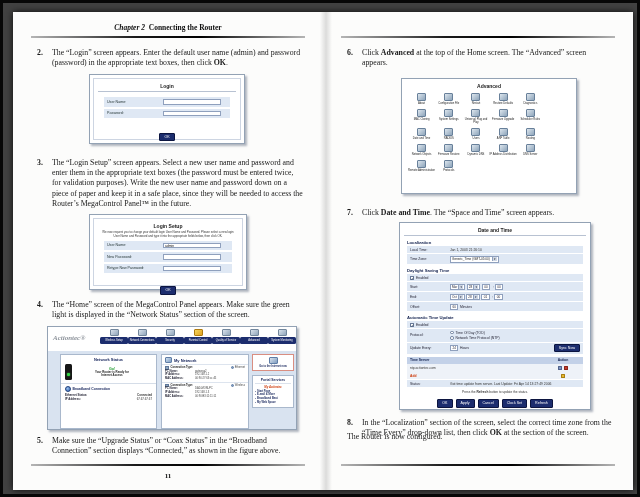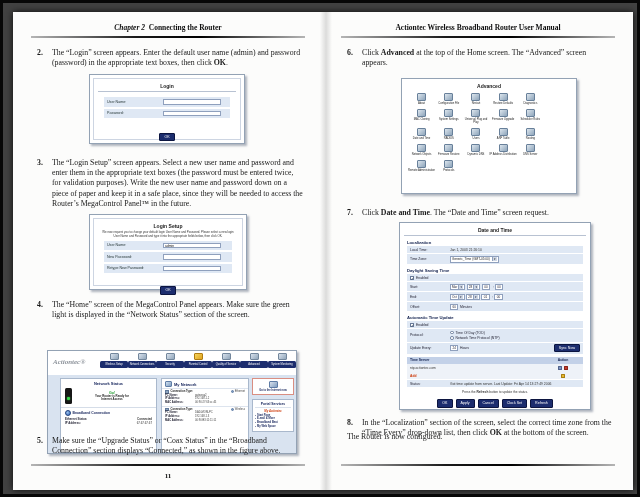--- a/index.html
+++ b/index.html
@@ -181,21 +181,21 @@
           <span class="navy-btn">OK</span>
         </div>
       </div>
     </div>
 
     <div class="step" style="top:288px;">
       <span class="step-num">4.</span>
       <span class="step-body">The “Home” screen of the MegaControl Panel appears. Make sure the green light is displayed in the “Network Status” section of the screen.</span>
     </div>
 
-    <div class="fig" style="top:314px; left:34px; width:250px; height:104px;margin-top:24px;">
+    <div class="fig" style="top:314px; left:34px; width:250px; height:104px;">
       <div class="hs-top">
         <div class="hs-logo">Actiontec®</div>
         <div class="hs-nav">
           <div class="hs-nav-item">
                 <div class="hs-ico"></div>
                 <div class="hs-nav-label">Wireless Setup</div>
               </div>
           <div class="hs-nav-item">
                 <div class="hs-ico"></div>
                 <div class="hs-nav-label">Network Connections</div>
@@ -321,21 +321,20 @@
     <div class="step" style="top:424px;">
       <span class="step-num">5.</span>
       <span class="step-body">Make sure the “Upgrade Status” or “Coax Status” in the “Broadband Connection” section displays “Connected,” as shown in the figure above.</span>
     </div>
 
     <div class="rule bottom"></div>
     <div class="pagenum">11</div>
   </div>
 
   <div class="page pg-right">
-    <div class="hdr">Actiontec Wireless Broadband Router User Manual</div>
     <div class="rule top"></div>
 
     <div class="step" style="top:36px;">
       <span class="step-num">6.</span>
       <span class="step-body"><span>Click </span><b>Advanced</b><span> at the top of the Home screen. The “Advanced” screen appears.</span></span>
     </div>
 
     <div class="fig" style="top:66px; left:78px; width:176px; height:116px;">
       <div class="fig-title">Advanced</div>
       <div class="adv-grid">
@@ -425,21 +424,21 @@
             </div>
         <div class="adv-item">
               <div class="adv-ico"></div>
               <div class="adv-label">Protocols</div>
             </div>
       </div>
     </div>
 
     <div class="step" style="top:196px;">
       <span class="step-num">7.</span>
-      <span class="step-body"><span>Click </span><b>Date and Time</b><span>. The “Date and Time” screen request.</span></span>
+      <span class="step-body"><span>Click </span><b>Date and Time</b><span>. The “Space and Time” screen appears.</span></span>
     </div>
 
     <div class="fig" style="top:210px; left:76px; width:192px; height:188px;">
       <div class="fig-title t-underline">Date and Time</div>
 
       <div class="dt-head">Localization</div>
       <div class="dt-row">
         <span class="dt-label">Local Time:</span>
         <span class="dt-val">Jan 1, 2003 21:26:10</span>
       </div>
@@ -535,21 +534,21 @@
         <span class="navy-btn">OK</span>
         <span class="navy-btn">Apply</span>
         <span class="navy-btn">Cancel</span>
         <span class="navy-btn">Clock Set</span>
         <span class="navy-btn">Refresh</span>
       </div>
     </div>
 
     <div class="step" style="top:406px;">
       <span class="step-num">8.</span>
-      <span class="step-body"><span>In the “Localization” section of the screen, select the correct time zone from the “Time Every” drop-down list, then click </span><b>OK</b><span> at the bottom of the screen.</span></span>
+      <span class="step-body"><span>In the “Localization” section of the screen, select the correct time zone from the “Time Every” drop-down list, then click </span><b>OK</b><span> at the section of the screen.</span></span>
     </div>
 
     <div class="plain" style="top:420px;">The Router is now configured.</div>
 
     <div class="rule bottom"></div>
   </div>
 
   <div class="gutter"></div>
  </div>
 </div>

